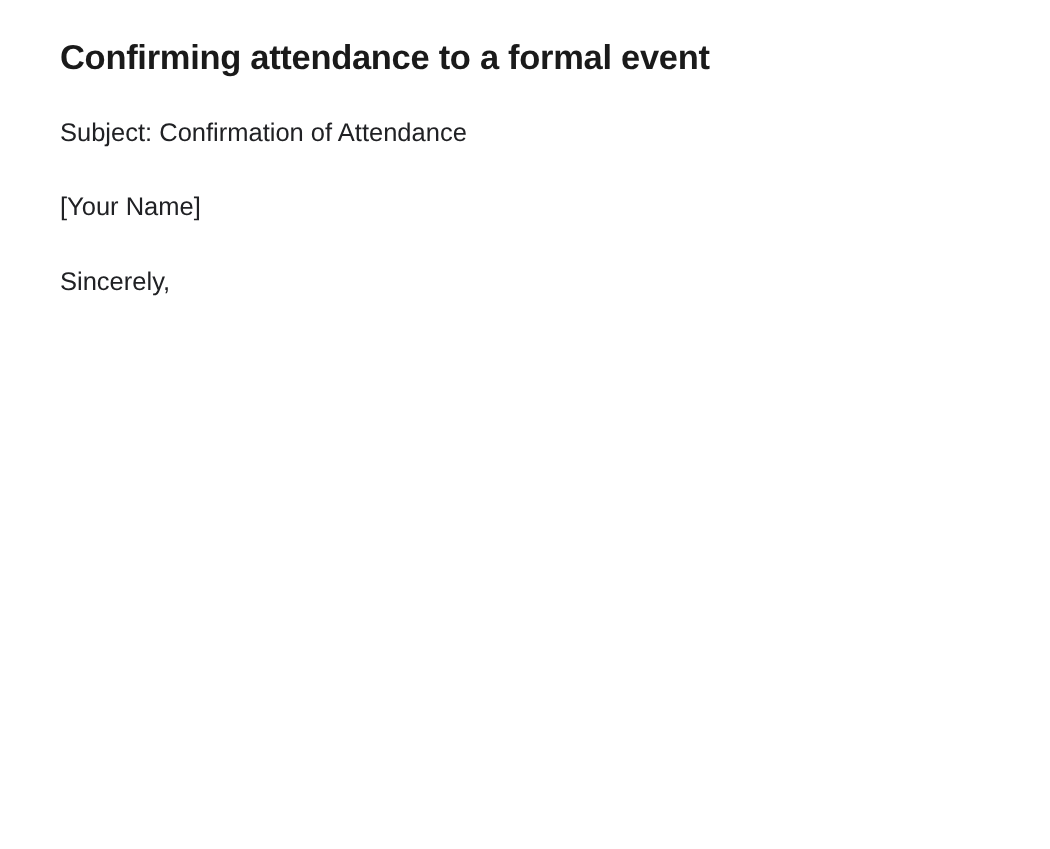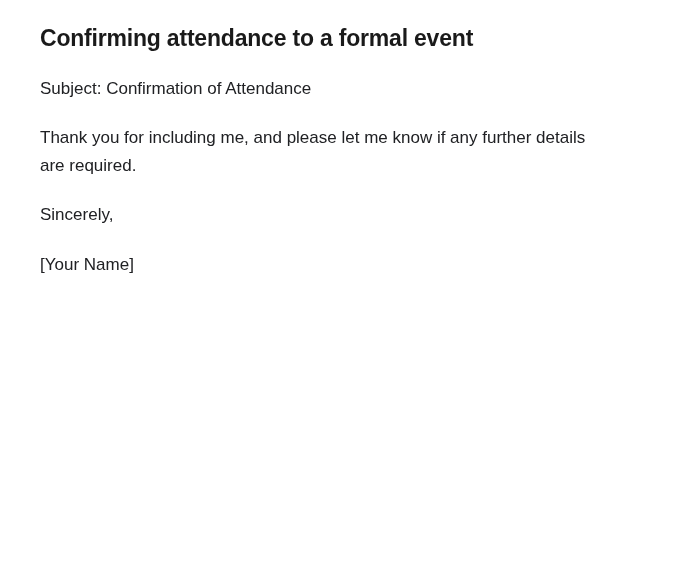--- a/index.html
+++ b/index.html
@@ -43,17 +43,16 @@
     margin-top: 21px;
   }
 </style>
 </head>
 <body>
 
 <div class="page">
   <h1 class="doc-title">Confirming attendance to a formal event</h1>
   <div class="doc-body">
     <p class="doc-para">Subject: Confirmation of Attendance</p>
-    <p class="doc-para">Thank you for including me, and please let me know if any further details are required.</p>
+    <p class="doc-para">[Your Name]</p>
     <p class="doc-para">Sincerely,</p>
-    <p class="doc-para">[Your Name]</p>
   </div>
 </div>
 
 </body></html>

